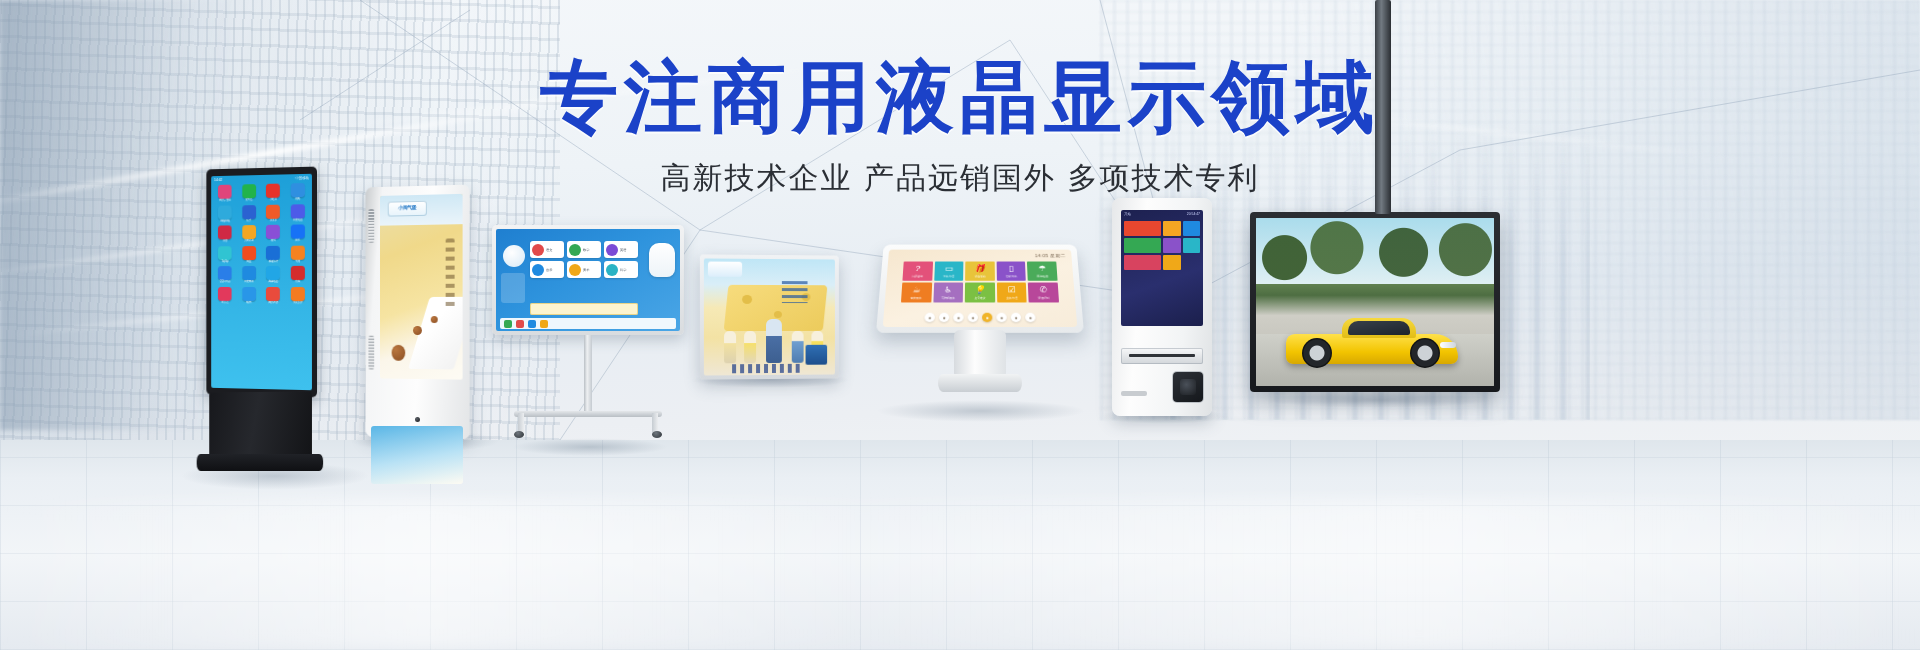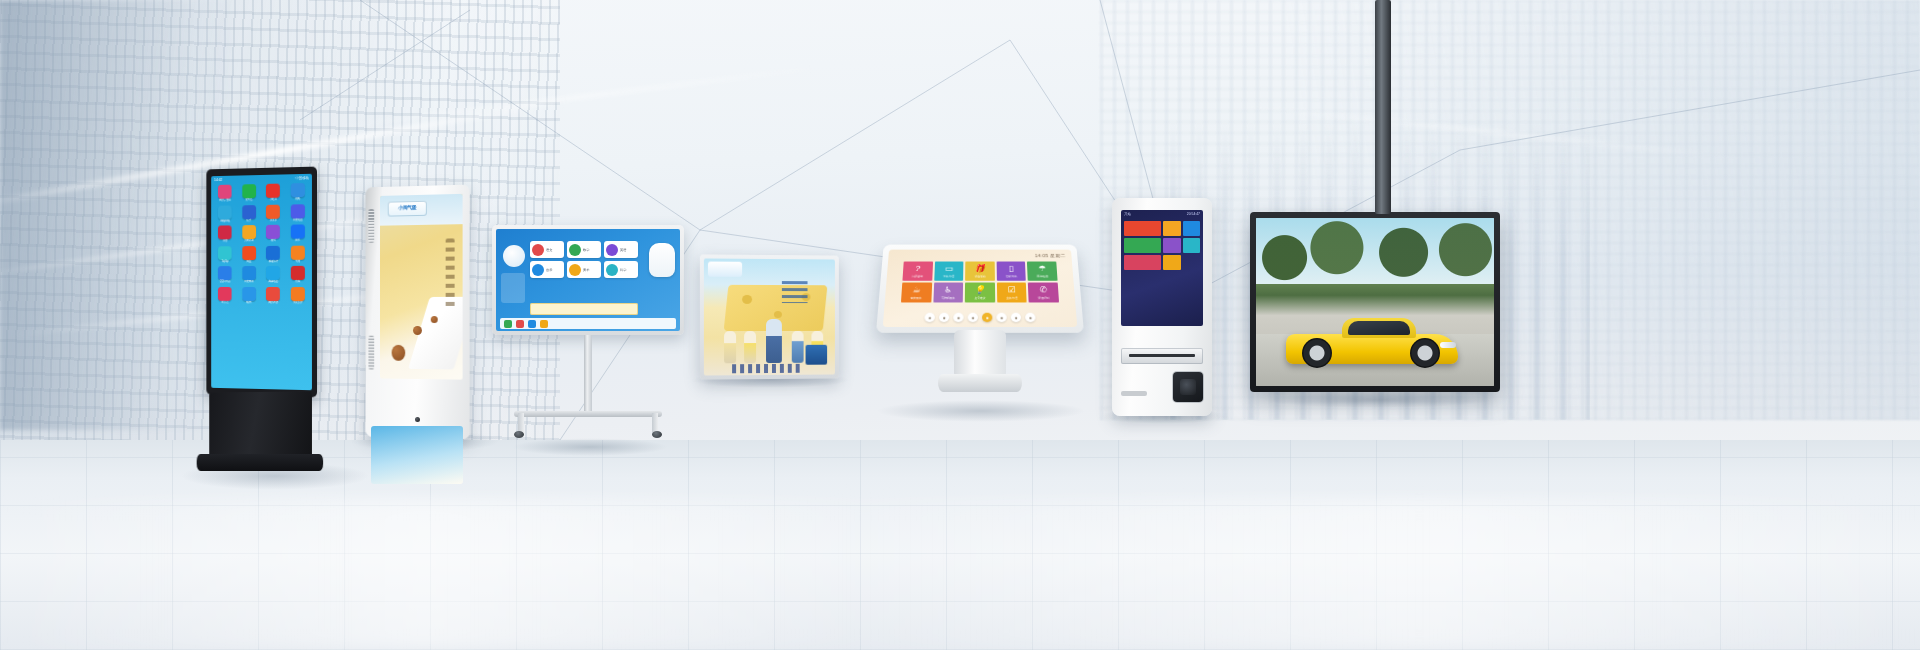--- a/index.html
+++ b/index.html
@@ -317,20 +317,22 @@
     <line x1="1180" y1="300" x2="1010" y2="40"></line>
     <line x1="1010" y1="40" x2="700" y2="230"></line>
     <line x1="1180" y1="300" x2="1460" y2="150"></line>
     <line x1="1460" y1="150" x2="1920" y2="70"></line>
     <line x1="700" y1="230" x2="560" y2="440"></line>
     <line x1="1100" y1="0" x2="1180" y2="300"></line>
     <line x1="300" y1="120" x2="470" y2="10"></line>
   </svg>
 
   <div class="headline-wrap">
+    <div class="headline">专注商用液晶显示领域</div>
+    <div class="subline">高新技术企业 产品远销国外 多项技术专利</div>
   </div>
 
   <div class="shadow" style="left:180px; top:462px; width:190px; height:28px;"></div>
   <div class="product" id="p1">
     <div class="screen-body">
       <div class="screen">
         <div class="statusbar">
           <span>14:42</span>
           <span>中国移动</span>
         </div>

